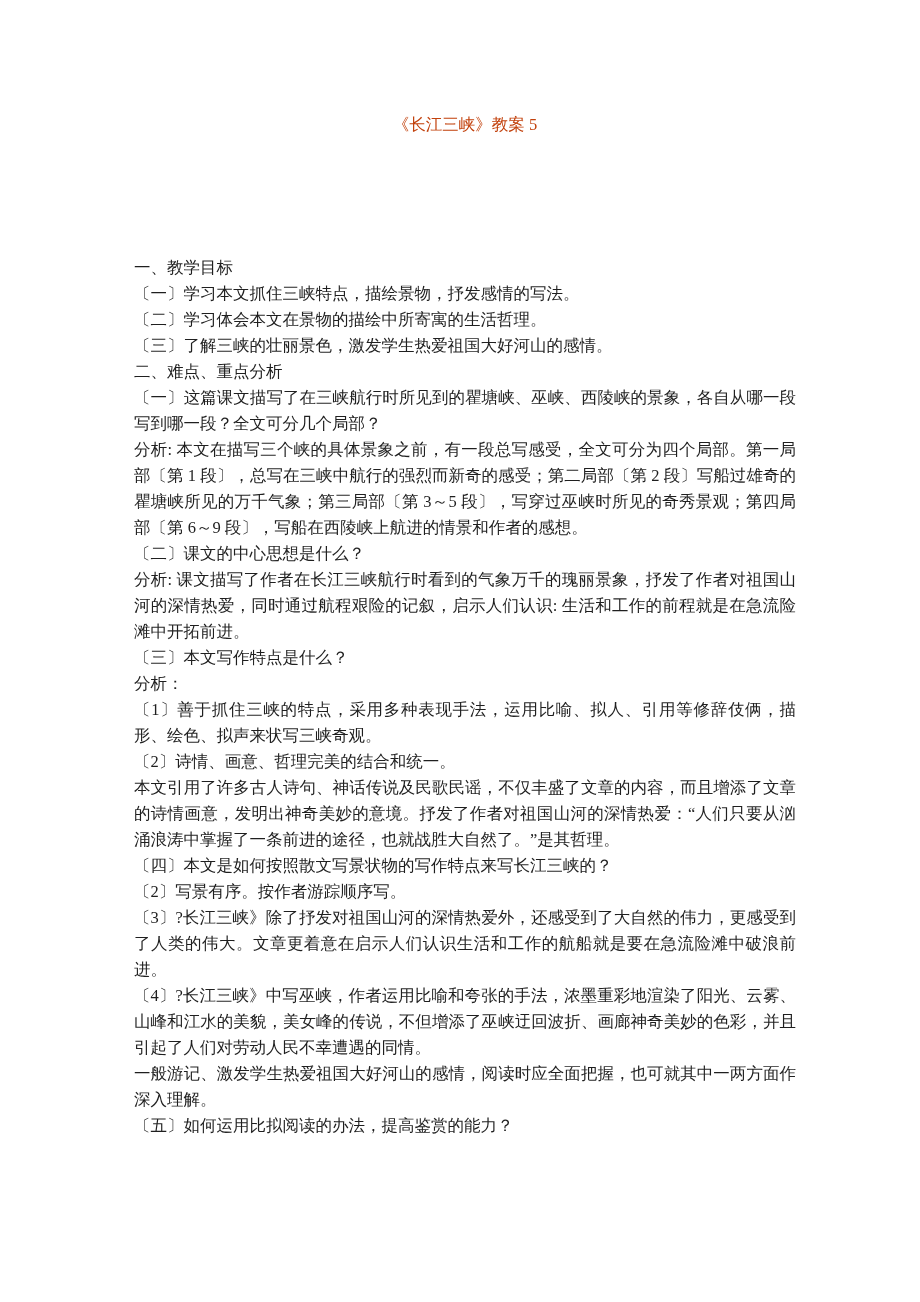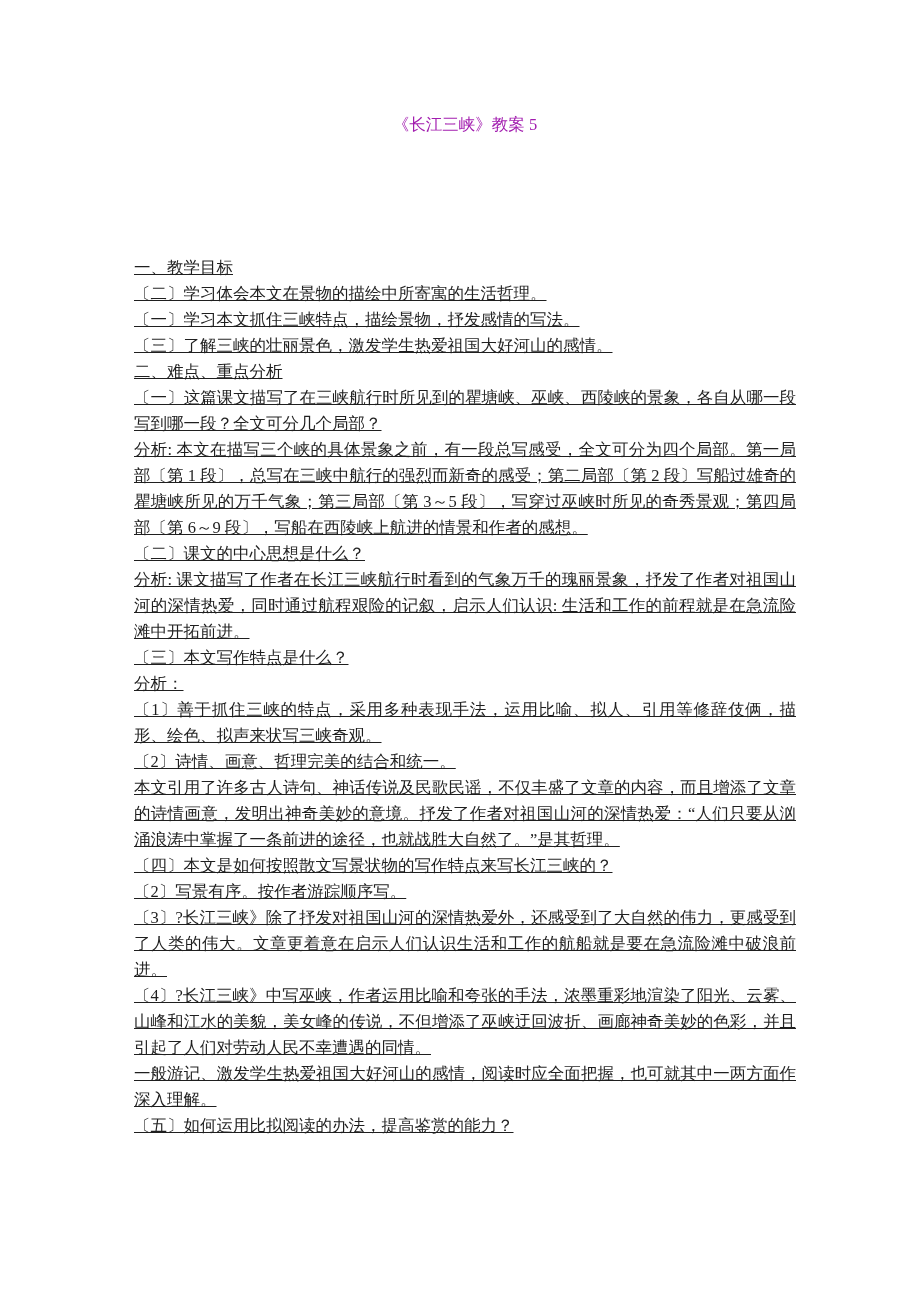--- a/index.html
+++ b/index.html
@@ -20,42 +20,41 @@
     left: 134px;
     top: 112px;
     width: 662px;
   }
   .doc-title {
     margin: 0 0 117px 0;
     text-align: center;
     font-size: 16.5px;
     line-height: 26px;
     font-weight: normal;
-    color: #a21caf;
+    color: #c2410c;
   }
   .doc-body p {
     margin: 0;
     font-size: 16.5px;
     line-height: 26px;
     text-align: justify;
     text-justify: inter-ideograph;
     word-break: break-all;
     color: #1f1f1f;
-    text-decoration: underline;
   }
 </style>
 </head>
 <body>
 
 <div class="doc-column">
   <h1 class="doc-title">《长江三峡》教案 5</h1>
   <div class="doc-body">
       <p>一、教学目标</p>
+      <p>〔一〕学习本文抓住三峡特点，描绘景物，抒发感情的写法。</p>
       <p>〔二〕学习体会本文在景物的描绘中所寄寓的生活哲理。</p>
-      <p>〔一〕学习本文抓住三峡特点，描绘景物，抒发感情的写法。</p>
       <p>〔三〕了解三峡的壮丽景色，激发学生热爱祖国大好河山的感情。</p>
       <p>二、难点、重点分析</p>
       <p>〔一〕这篇课文描写了在三峡航行时所见到的瞿塘峡、巫峡、西陵峡的景象，各自从哪一段写到哪一段？全文可分几个局部？</p>
       <p>分析: 本文在描写三个峡的具体景象之前，有一段总写感受，全文可分为四个局部。第一局部〔第 1 段〕，总写在三峡中航行的强烈而新奇的感受；第二局部〔第 2 段〕写船过雄奇的瞿塘峡所见的万千气象；第三局部〔第 3～5 段〕，写穿过巫峡时所见的奇秀景观；第四局部〔第 6～9 段〕，写船在西陵峡上航进的情景和作者的感想。</p>
       <p>〔二〕课文的中心思想是什么？</p>
       <p>分析: 课文描写了作者在长江三峡航行时看到的气象万千的瑰丽景象，抒发了作者对祖国山河的深情热爱，同时通过航程艰险的记叙，启示人们认识: 生活和工作的前程就是在急流险滩中开拓前进。</p>
       <p>〔三〕本文写作特点是什么？</p>
       <p>分析：</p>
       <p>〔1〕善于抓住三峡的特点，采用多种表现手法，运用比喻、拟人、引用等修辞伎俩，描形、绘色、拟声来状写三峡奇观。</p>
       <p>〔2〕诗情、画意、哲理完美的结合和统一。</p>

